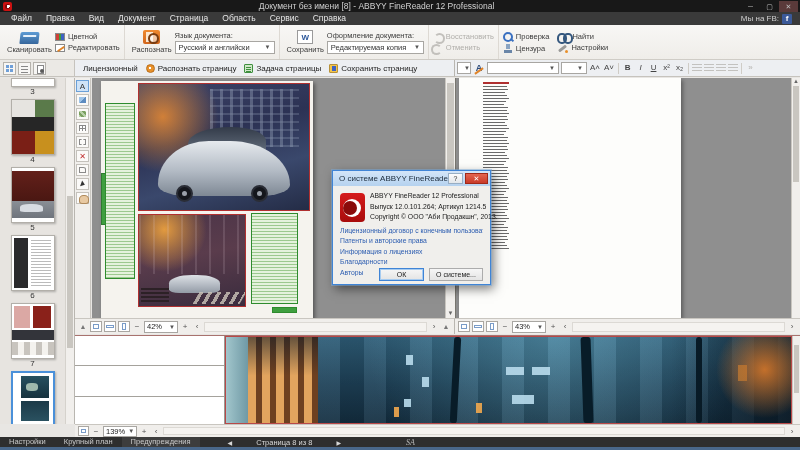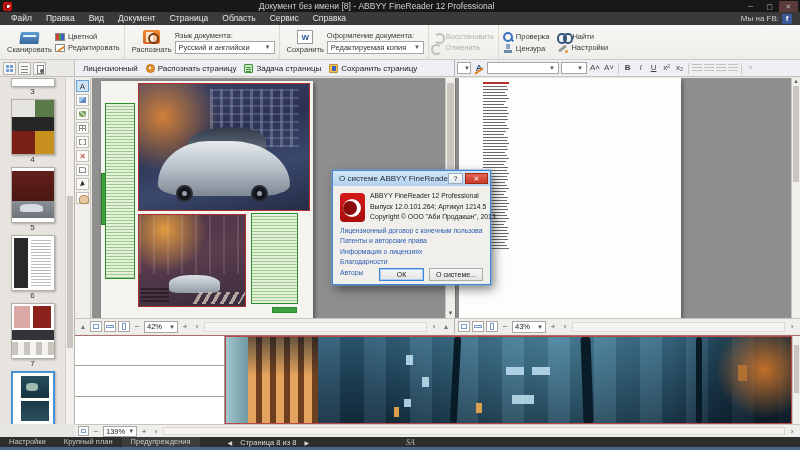--- a/index.html
+++ b/index.html
@@ -215,21 +215,21 @@
   .cu-glow { position:absolute; right:0; top:0; width:120px; height:100%;
     background:radial-gradient(circle at 78% 38%, rgba(240,130,40,.8) 0, rgba(240,130,40,0) 45%),
                linear-gradient(90deg, rgba(8,20,30,0), rgba(8,20,30,.75)); }
   .cu-vscroll { position:absolute; right:0; top:0; width:8px; height:100%; background:#f1efec; border-left:1px solid #c9c6c0; }
   .cu-vscroll .bar { position:absolute; left:1px; right:1px; top:10%; height:55%; background:#c9c6c0; }
 
   
   .statusbar { position:absolute; left:0; top:437px; width:800px; height:10px; background:#2e2e2e; display:flex; align-items:center; font-size:7.5px; color:#c8c8c8; }
   .st-tab { padding:0 9px; line-height:10px; }
   .st-tab.hl { background:#3d3d3d; }
-  .st-nav { display:flex; align-items:center; gap:8px; margin-left:28px; }
+  .st-nav { display:flex; align-items:center; gap:24px; margin-left:28px; }
   .st-arr { font-size:6px; color:#d8d8d8; }
   .st-page { color:#d8d8d8; }
   .st-mark { position:absolute; left:406px; font-family:"Liberation Serif","DejaVu Serif",serif; font-style:italic; font-size:8px; color:#b8b8b8; }
   .bottom-strip { position:absolute; left:0; top:447px; width:800px; height:3px; background:#49678a; }
 
   
   .dialog { position:absolute; left:332px; top:170px; width:159px; height:115px; background:#f0efec; border:1px solid #3f84d6; box-shadow:0 0 0 1px rgba(120,170,220,.5), 3px 4px 10px rgba(0,0,0,.5); z-index:20; }
   .dlg-title { height:15px; background:linear-gradient(#d3e5f8,#b5d2ef); display:flex; align-items:center; padding:0 2px 0 6px; }
   .dlg-title-text { flex:1; text-align:center; font-size:8px; color:#1a2a3a; white-space:nowrap; overflow:hidden; }
   .dlg-help { width:15px; height:11px; background:linear-gradient(#fdfdfd,#e2e6ea); border:1px solid #98aec4; font-size:7px; color:#333; text-align:center; line-height:10px; margin-right:2px; }

